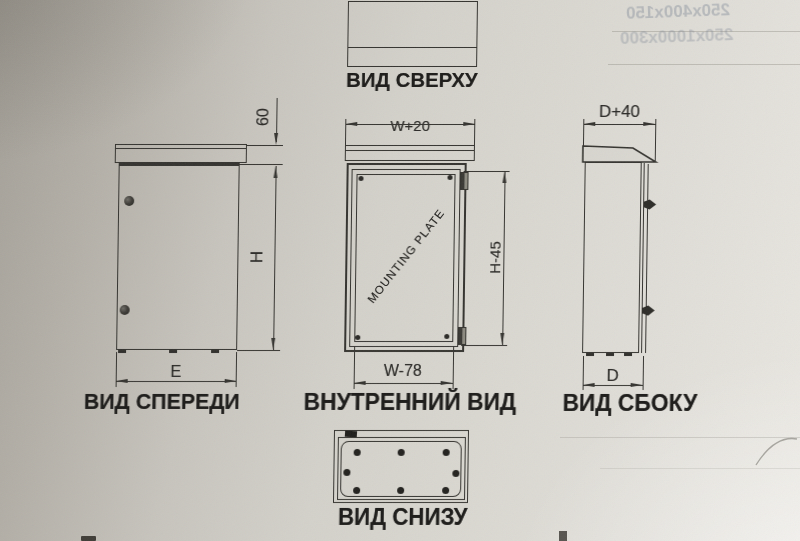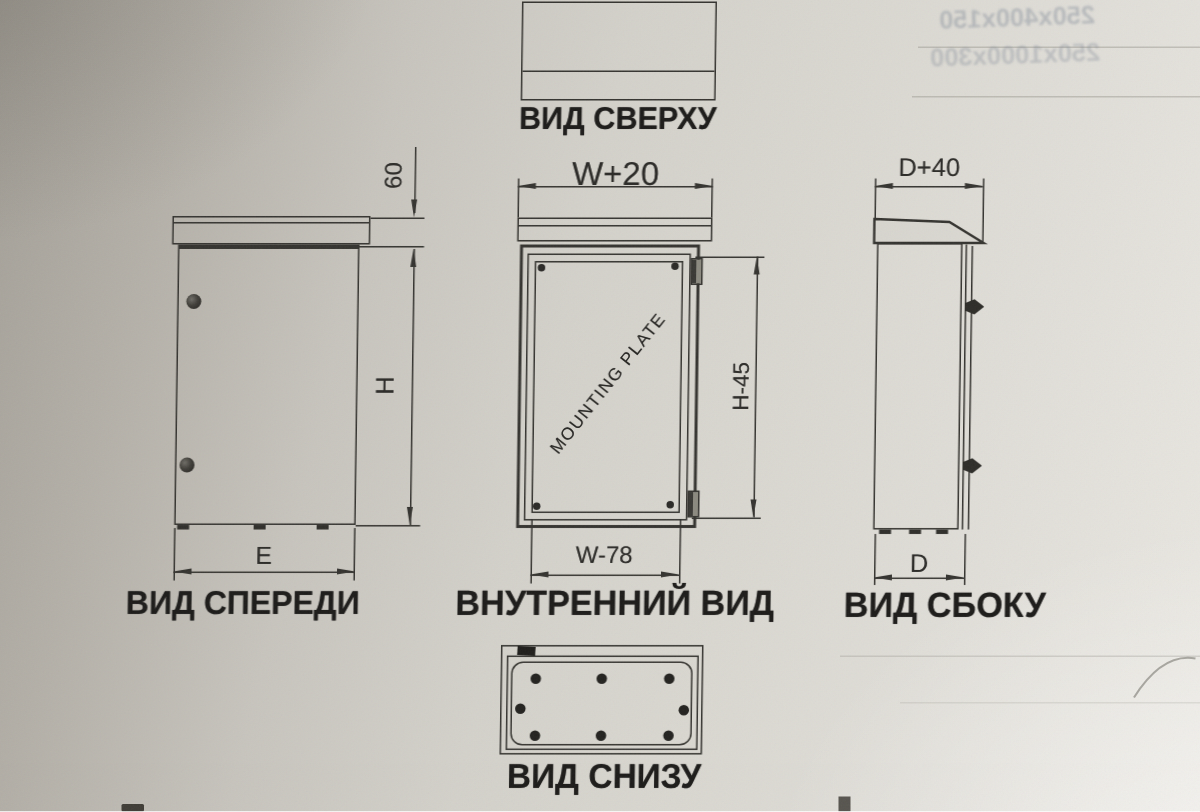--- a/index.html
+++ b/index.html
@@ -95,21 +95,21 @@
       <div class="hl" style="left:121px;top:381px;width:121px;"></div>
       <div class="ar ar-l" style="left:121px;top:378.5px;"></div>
       <div class="ar ar-r" style="left:230px;top:378.5px;"></div>
       <div class="dimtxt" style="left:158px;top:362px;width:46px;font-size:16.5px;">E</div>
 
       <div class="viewlabel" style="left:85px;top:389px;width:165px;font-size:22px;">ВИД СПЕРЕДИ</div>
     </div>
 
     <div>
 
-      <div class="dimtxt" style="left:347px;top:103px;width:130px;font-size:22px;">W+20</div>
+      <div class="dimtxt" style="left:347px;top:117px;width:130px;font-size:15px;">W+20</div>
       <div class="vl" style="left:347px;top:119px;height:26px;"></div>
       <div class="vl" style="left:476px;top:119px;height:26px;"></div>
       <div class="hl" style="left:347px;top:124px;width:130px;"></div>
       <div class="ar ar-l" style="left:347px;top:121.5px;"></div>
       <div class="ar ar-r" style="left:465px;top:121.5px;"></div>
 
       <div class="rect" style="left:347px;top:145px;width:130px;height:16px;"></div>
       <div class="hl thin" style="left:348px;top:150px;width:128px;"></div>
       <div class="rect" style="left:349px;top:163px;width:120px;height:189px;border-width:2px;"></div>
       <div class="rect" style="left:354px;top:169px;width:109px;height:178px;border-width:1.2px;"></div>

